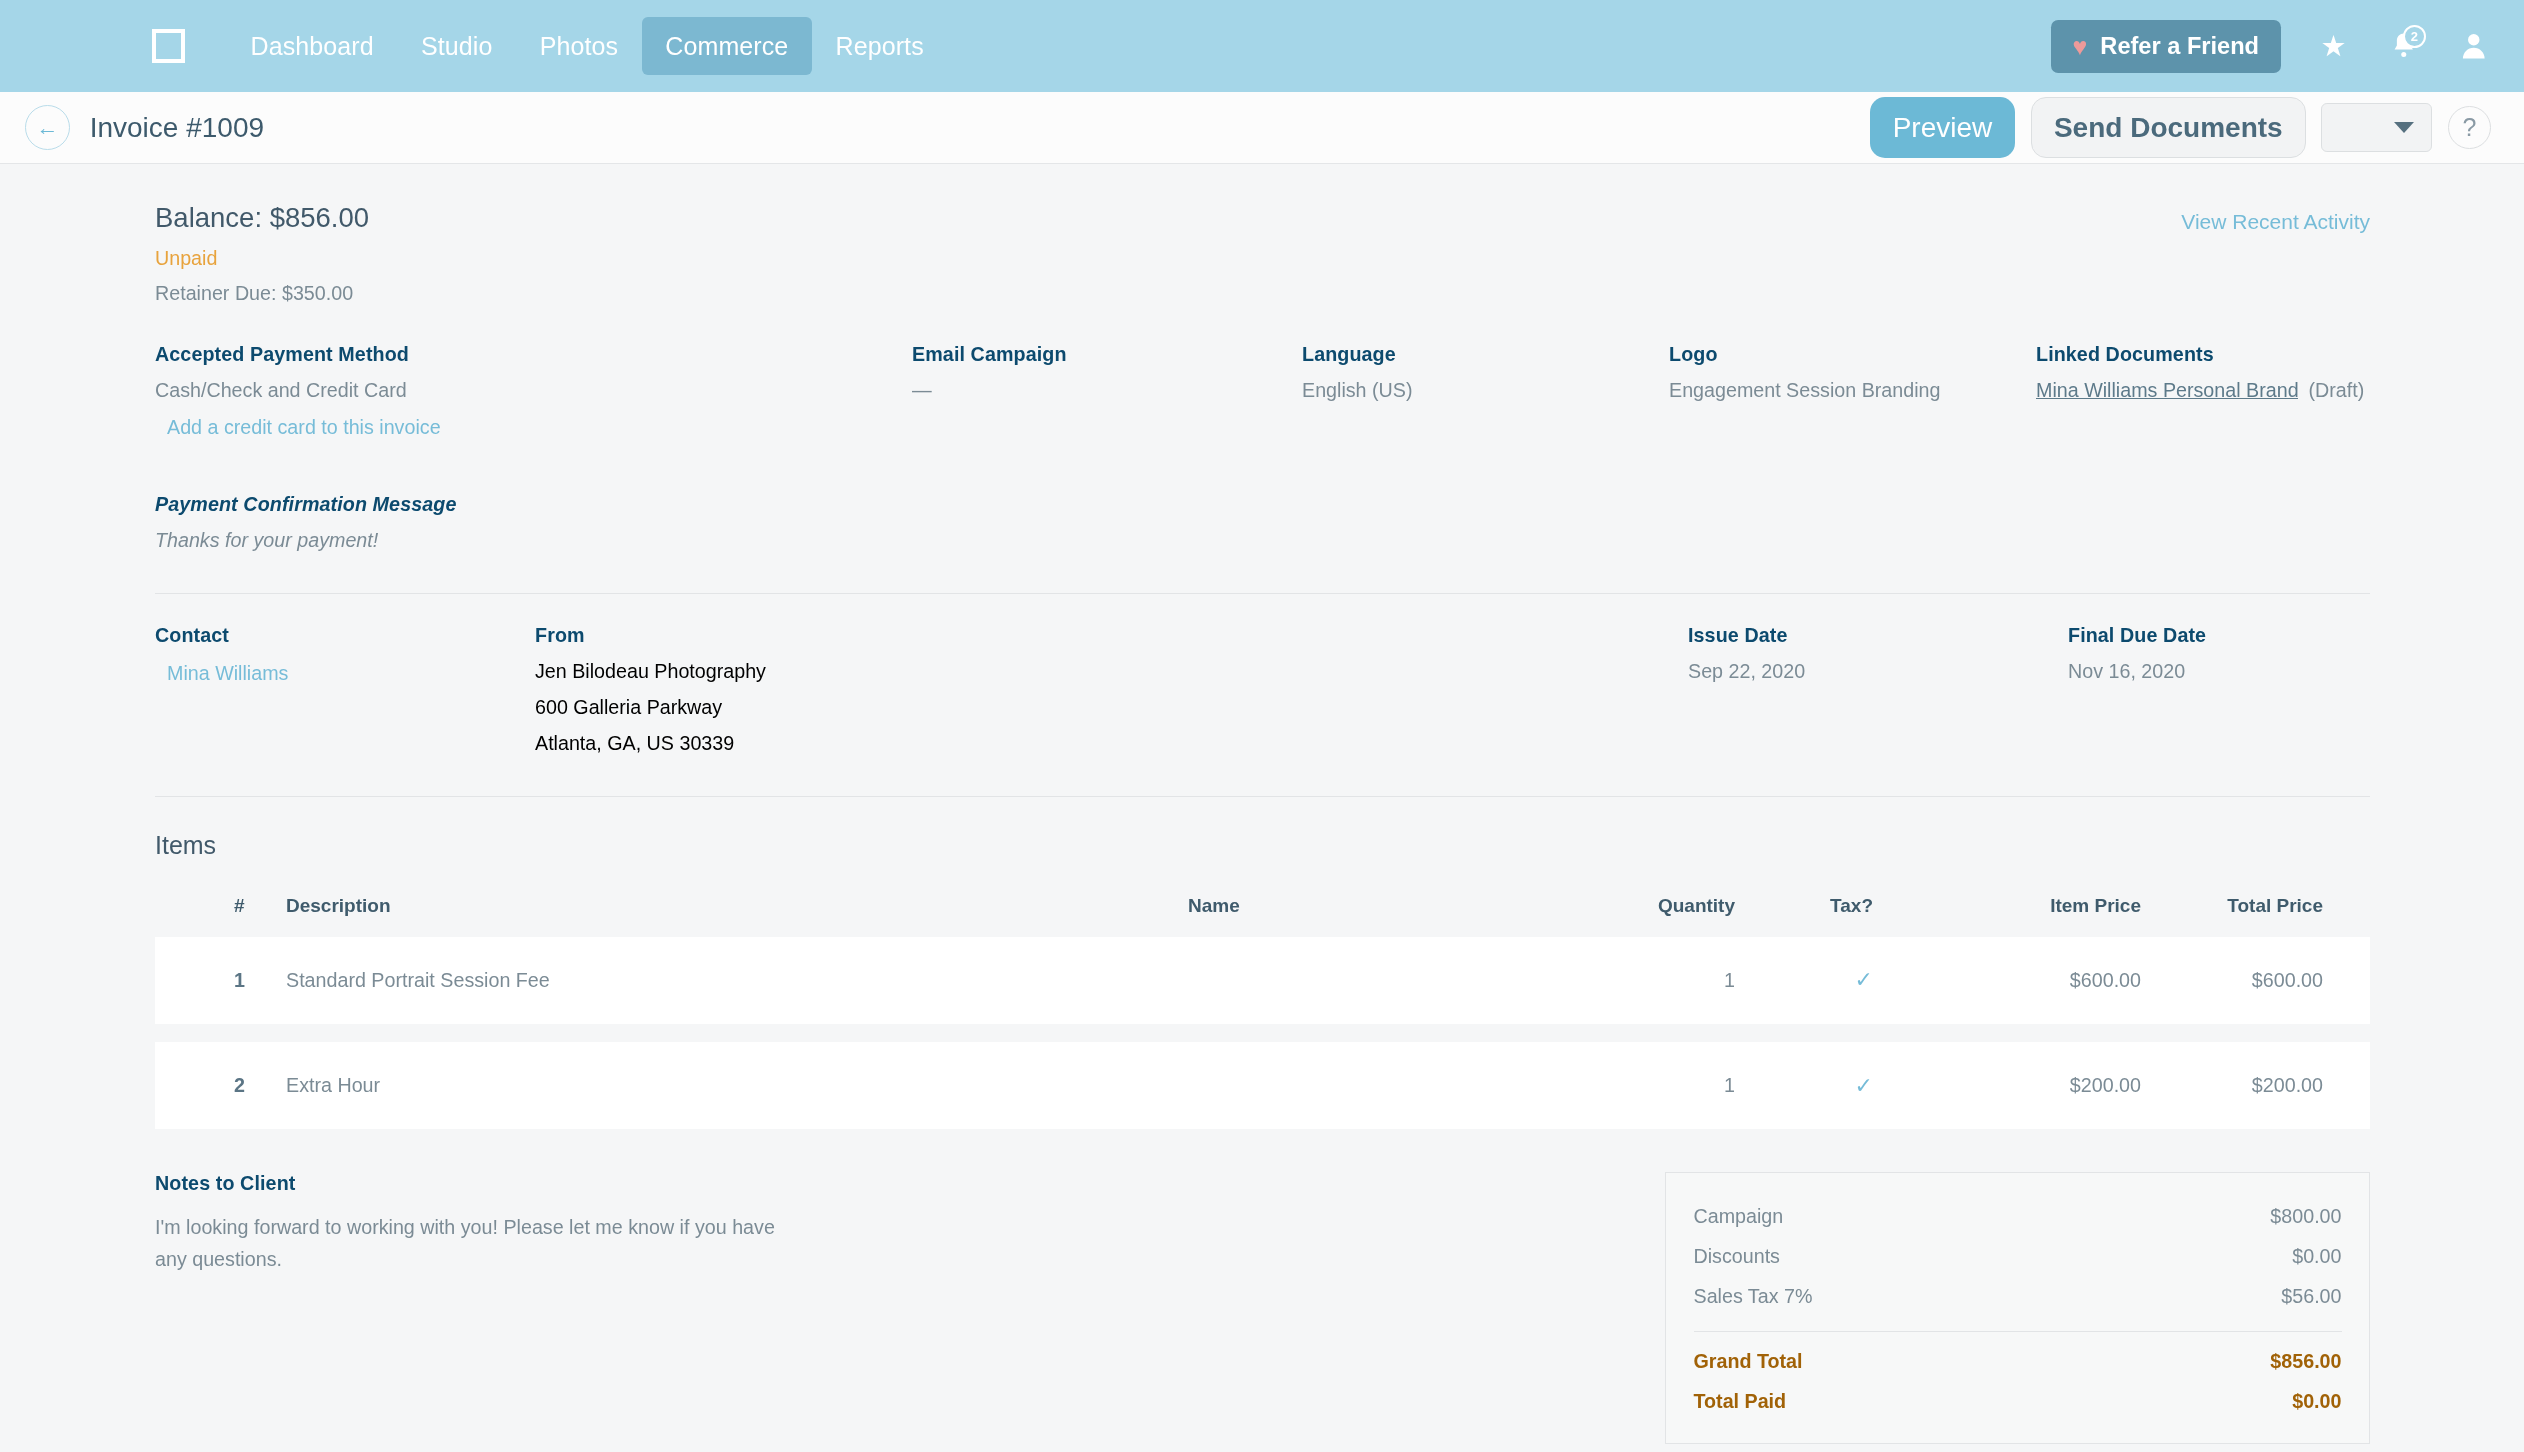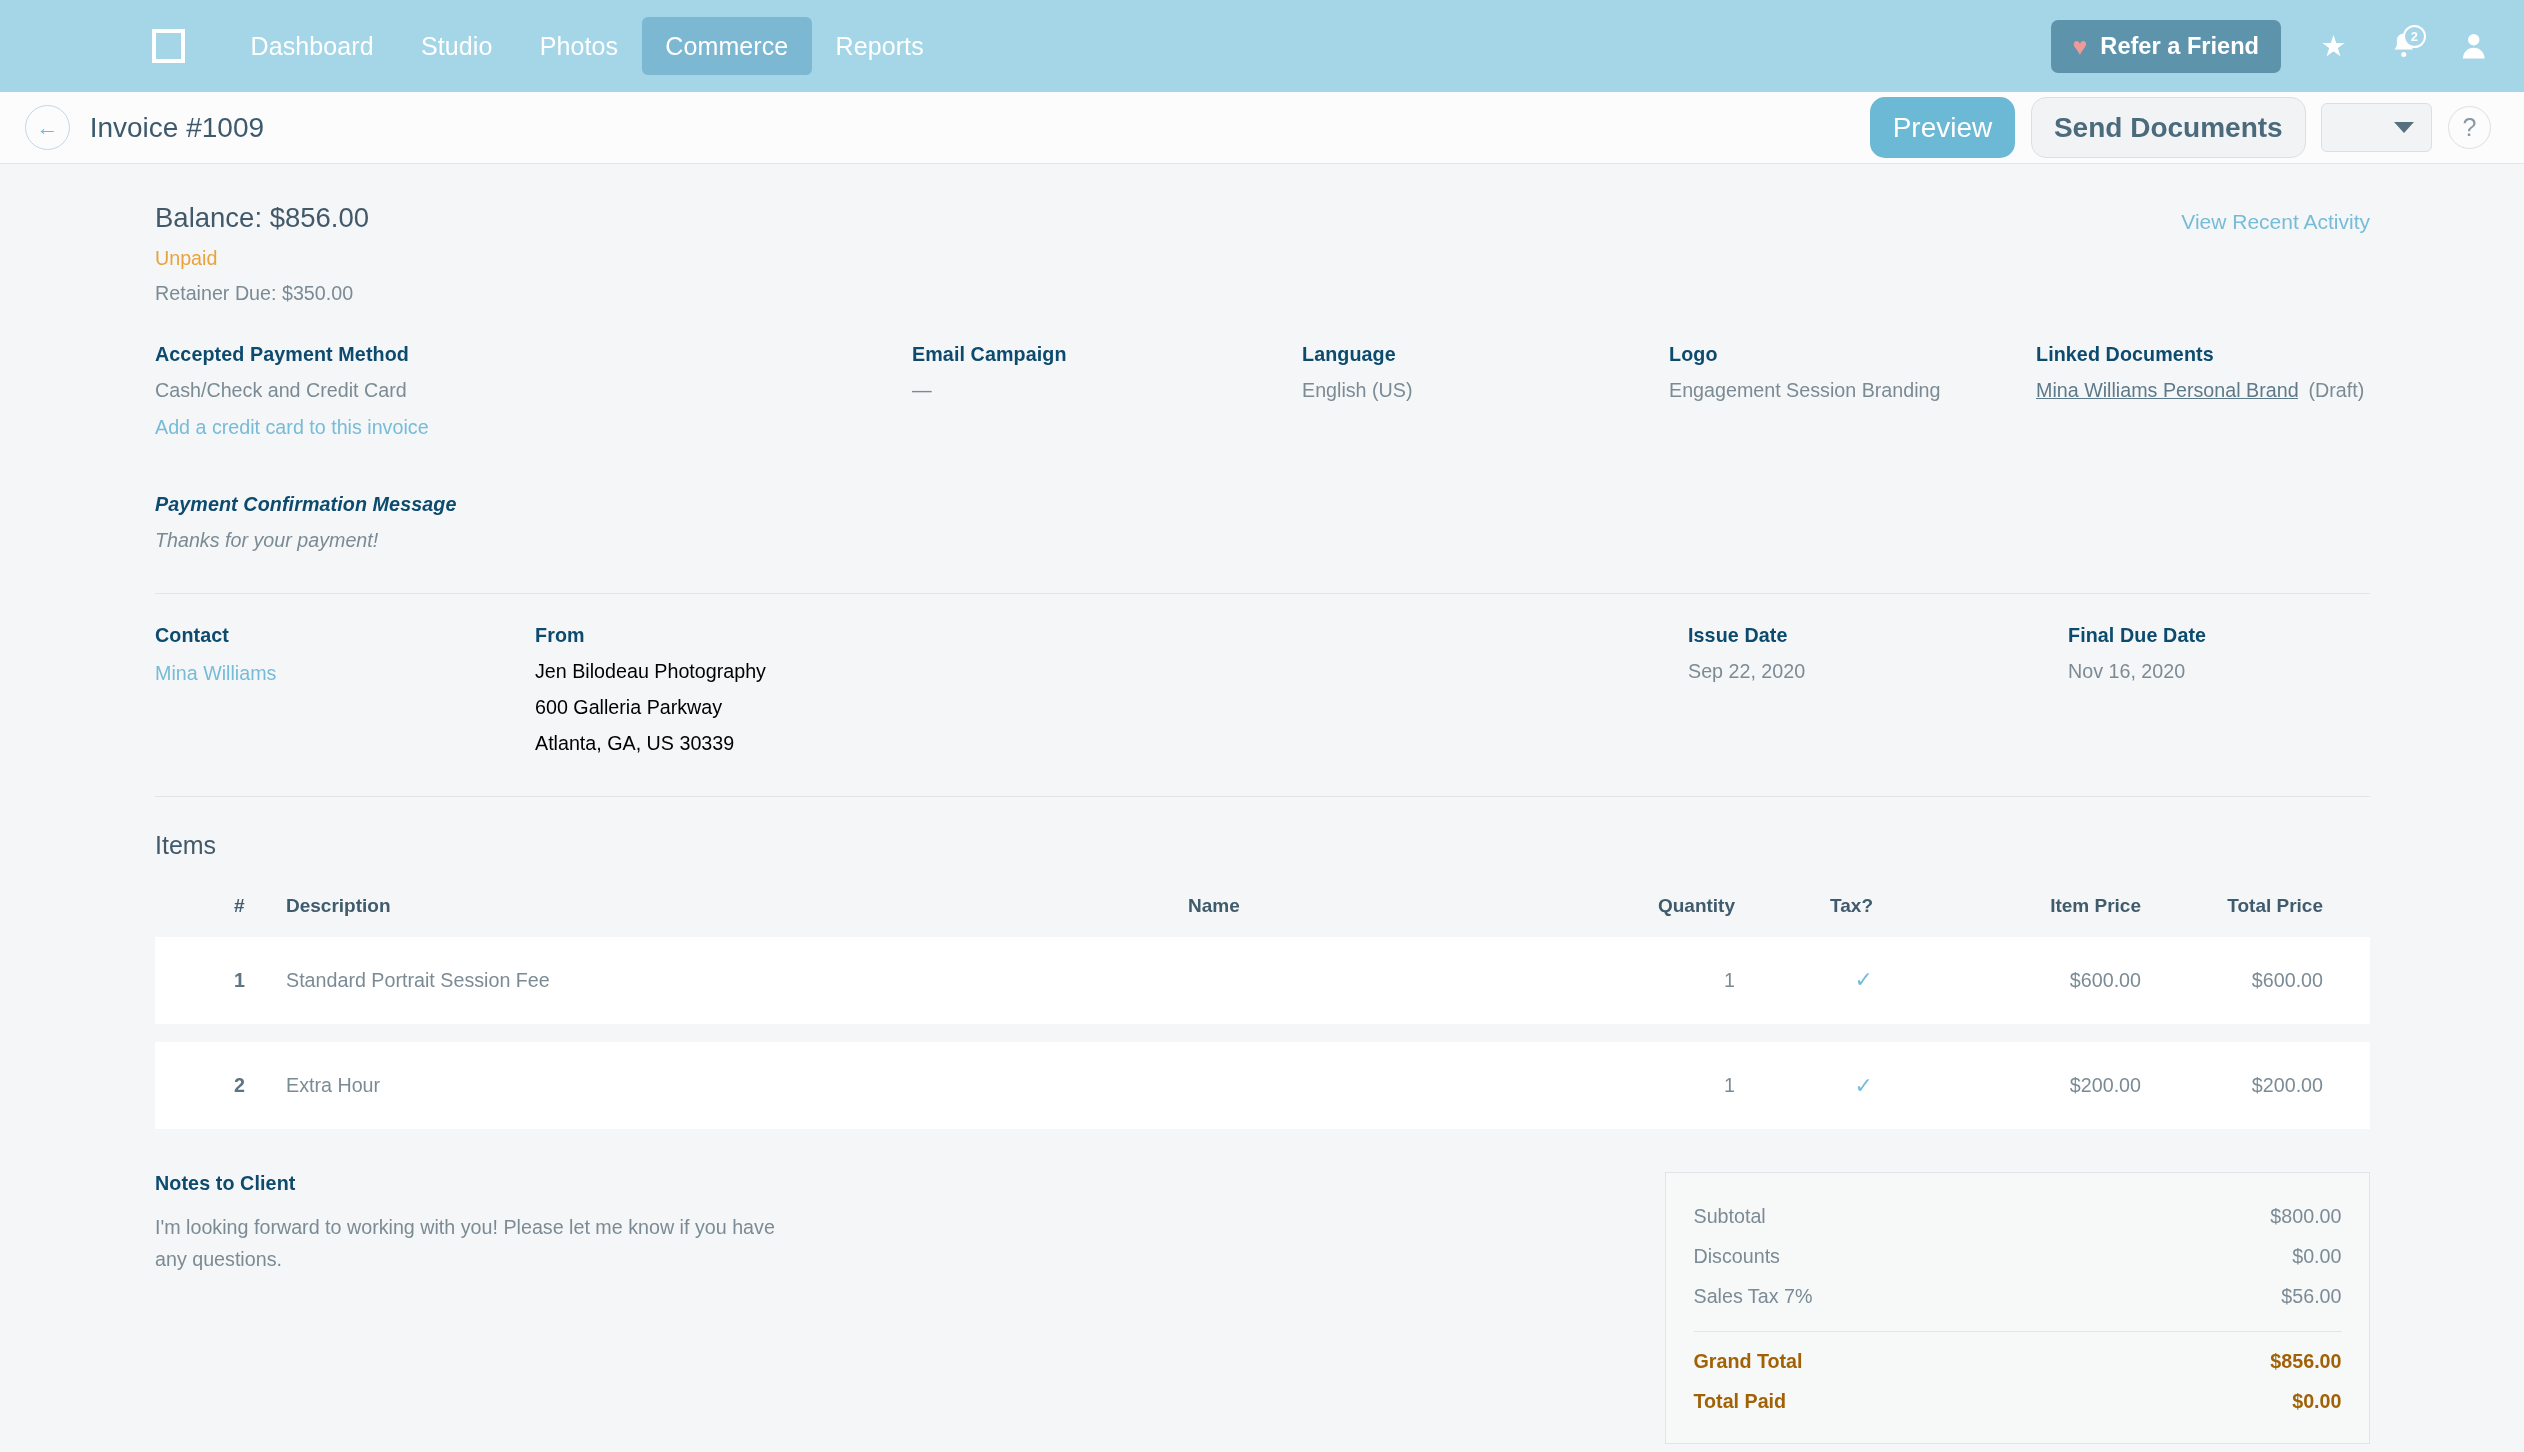--- a/index.html
+++ b/index.html
@@ -197,20 +197,21 @@
     font-size: 19.7px;
     color: #7b8b95;
     margin-top: 13px;
   }
   .meta-link {
     font-size: 19.7px;
     color: #76bcd8;
     margin-top: 14.4px;
     cursor: pointer;
     display: inline-block;
+    margin-left: 12px;
   }
   .linked-doc-row { display: flex; align-items: baseline; gap: 10.5px; margin-top: 13px; }
   .linked-doc {
     font-size: 19.7px;
     color: #5d7a8a;
     text-decoration: underline;
     cursor: pointer;
     max-width: 262px;
     white-space: nowrap;
     overflow: hidden;
@@ -456,21 +457,21 @@
 
   <div class="bottom-grid">
     <div class="notes">
       <div class="meta-label">Notes to Client</div>
       <div class="notes-body">I'm looking forward to working with you! Please let me know if you have any questions.</div>
     </div>
 
     <div class="totals-wrap">
       <div class="totals-box">
         <div class="total-line">
-          <span>Subtotal</span>
+          <span>Campaign</span>
           <span>$800.00</span>
         </div>
         <div class="total-line">
           <span>Discounts</span>
           <span>$0.00</span>
         </div>
         <div class="total-line">
           <span>Sales Tax 7%</span>
           <span>$56.00</span>
         </div>

